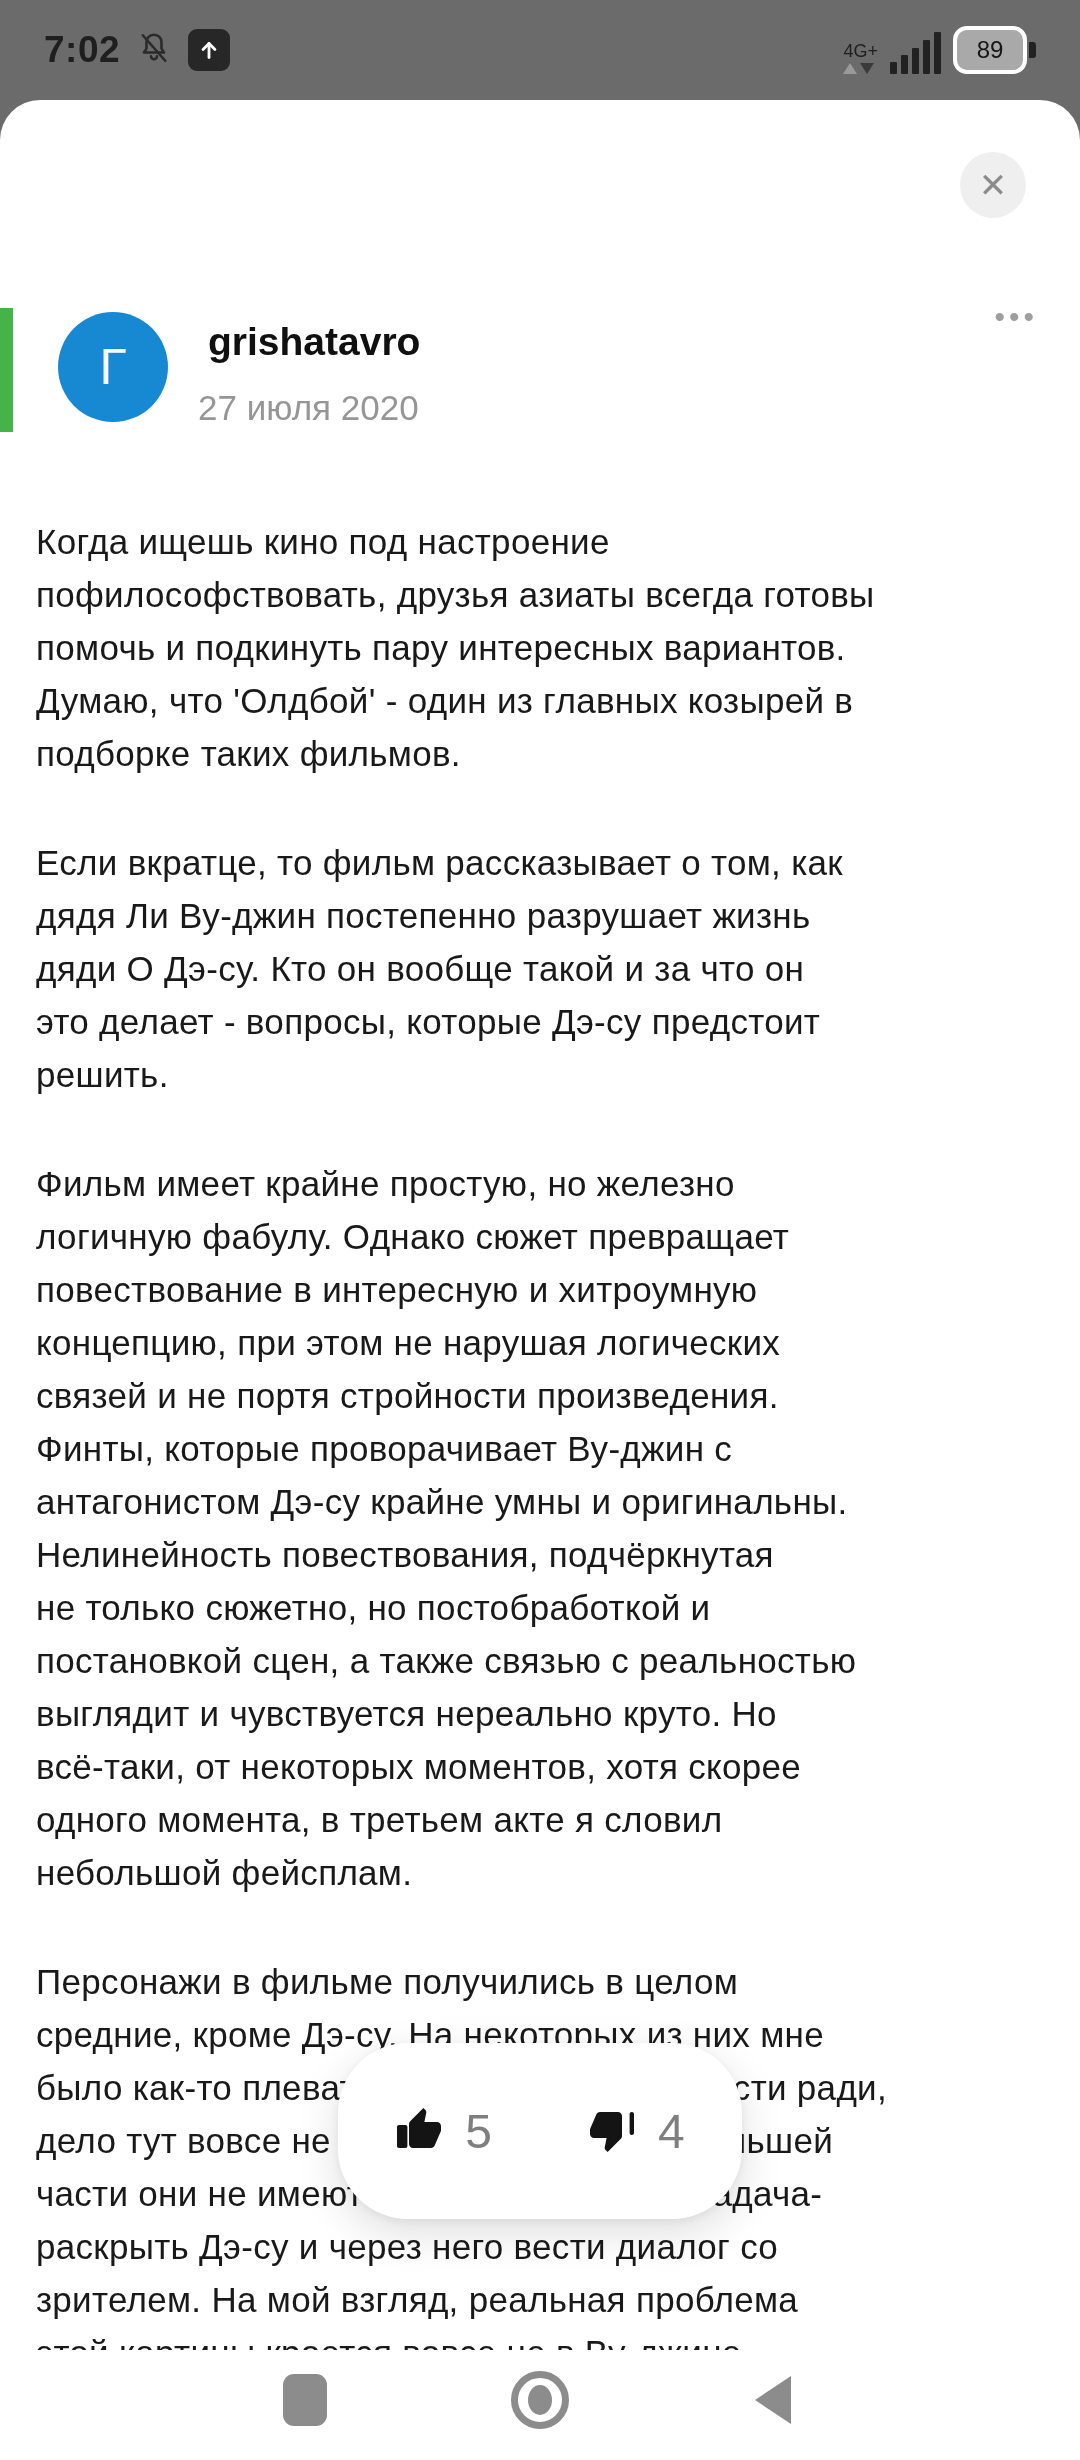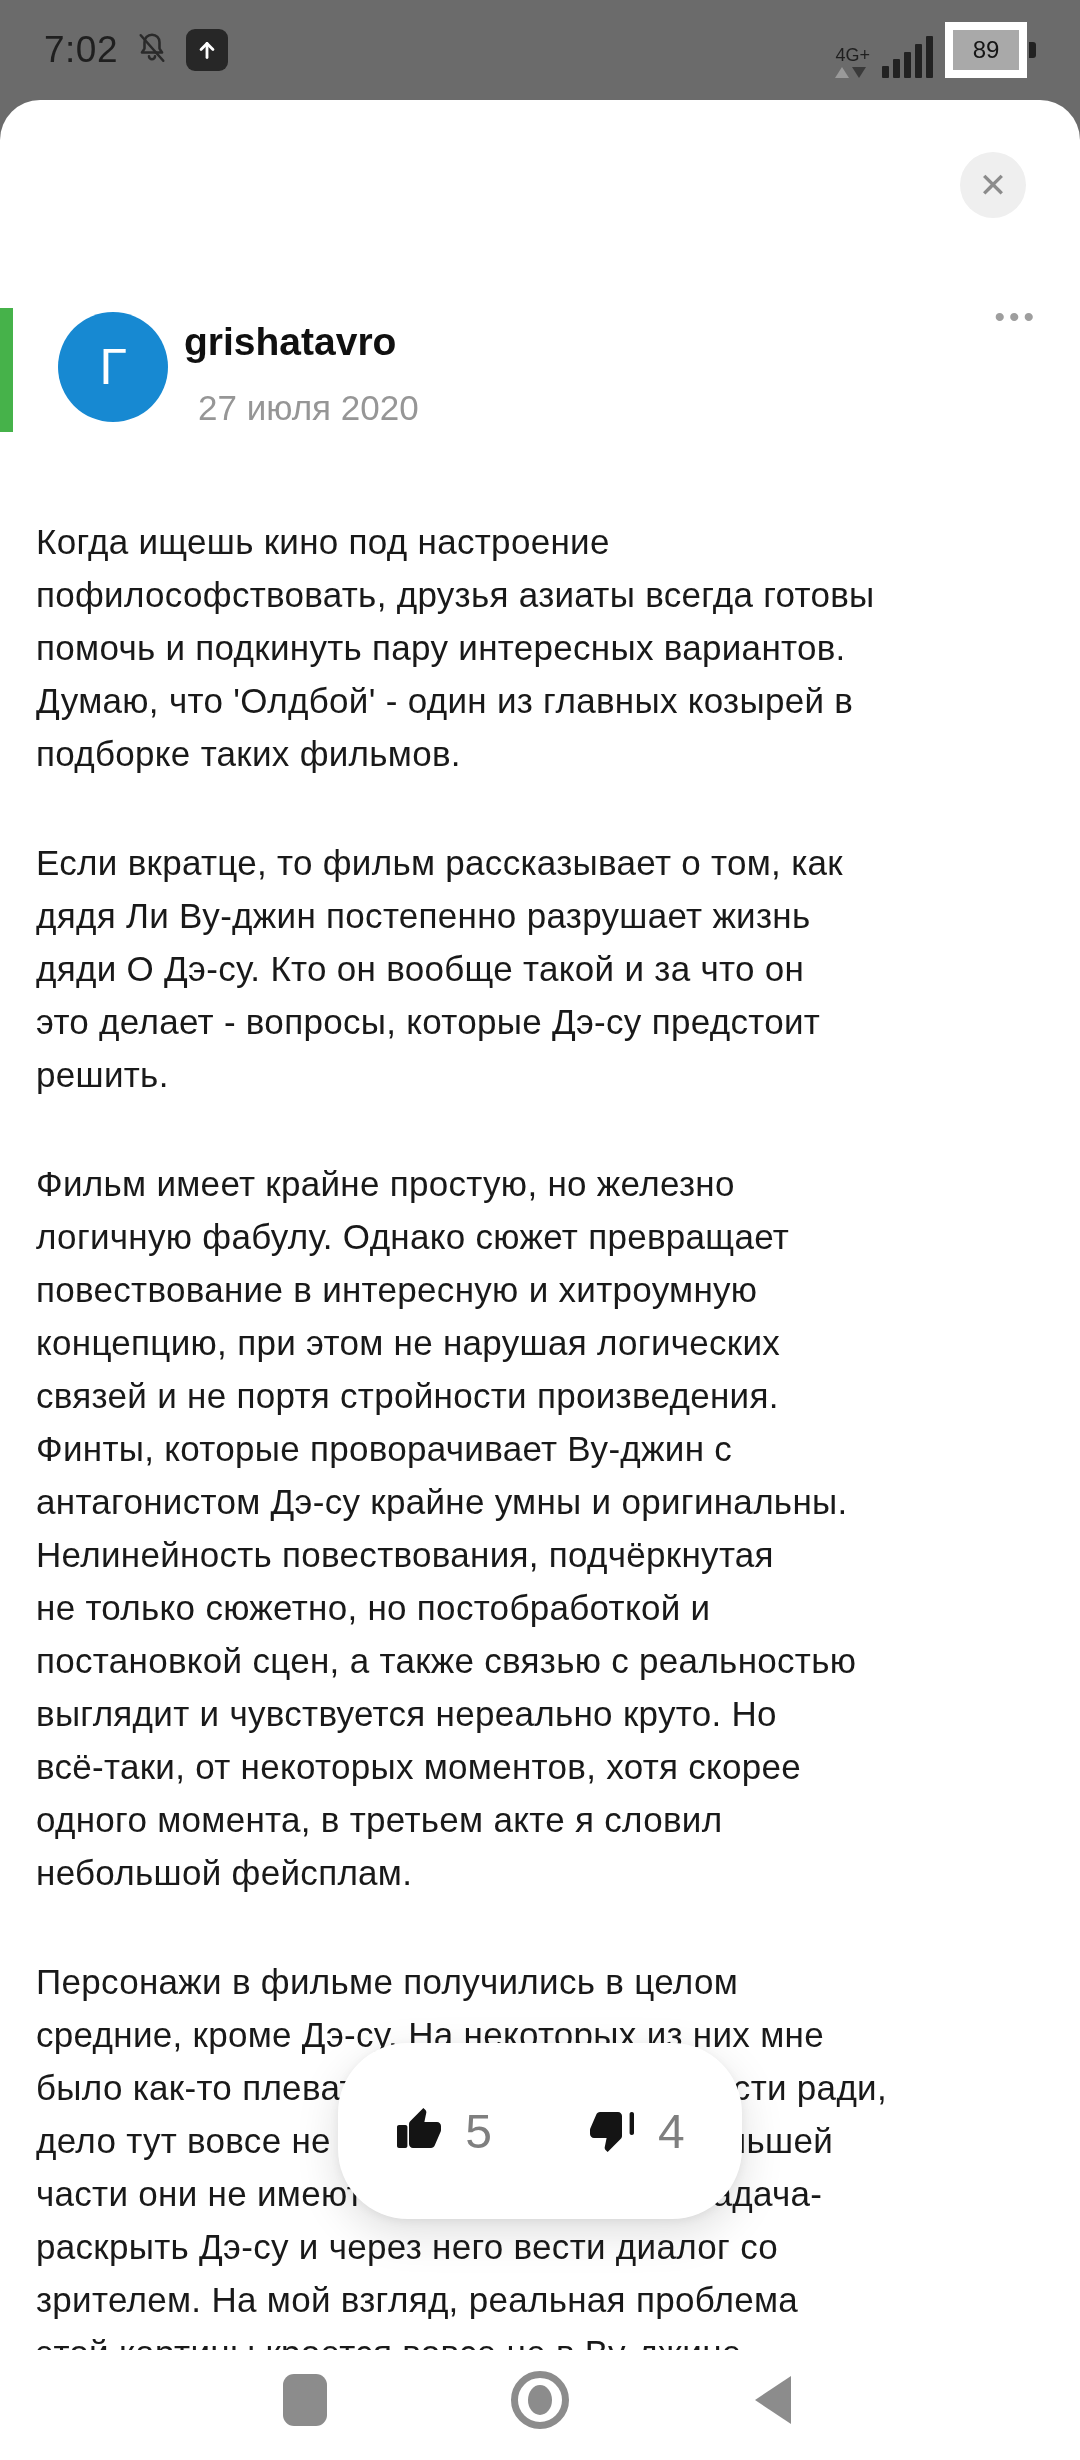--- a/index.html
+++ b/index.html
@@ -4,54 +4,54 @@
 <style>
   html,body{margin:0;padding:0;background:#6b6b6b;}
   #screen{position:relative;width:1080px;height:2460px;overflow:hidden;
     font-family:"Liberation Sans","DejaVu Sans",sans-serif;background:#6b6b6b;}
 
   
   .statusbar{position:absolute;top:0;left:0;width:1080px;height:100px;
     display:flex;align-items:center;justify-content:space-between;
     padding:0 44px;box-sizing:border-box;color:#1f1f1f;}
   .sb-left{display:flex;align-items:center;gap:16px;}
-  .sb-time{font-size:37px;font-weight:400;letter-spacing:.5px;}
+  .sb-time{font-size:37px;font-weight:700;letter-spacing:.5px;}
   .sb-upload{width:42px;height:42px;background:#272727;border-radius:9px;
     display:flex;align-items:center;justify-content:center;}
   .sb-right{display:flex;align-items:flex-end;gap:12px;}
   .net-col{display:flex;flex-direction:column;align-items:flex-start;line-height:1;}
   .net-label{font-size:18px;font-weight:500;}
   .net-arrows{display:flex;gap:3px;margin-top:3px;}
   .tri-up{width:0;height:0;border-left:7px solid transparent;border-right:7px solid transparent;
     border-bottom:11px solid #9a9a9a;}
   .tri-down{width:0;height:0;border-left:7px solid transparent;border-right:7px solid transparent;
     border-top:11px solid #3a3a3a;}
   .sig{display:flex;align-items:flex-end;gap:4px;height:48px;}
   .sig i{display:block;width:7px;background:#222;border-radius:1px;}
   .battery{position:relative;display:flex;align-items:center;}
-  .bat-body{width:66px;height:40px;border:8px solid #ffffff;border-radius:0;
+  .bat-body{width:66px;height:40px;border:4px solid #ffffff;border-radius:14px;
     background:#a9a9a9;display:flex;align-items:center;justify-content:center;}
   .bat-txt{font-size:24px;color:#161616;font-weight:500;}
   .bat-nub{width:7px;height:16px;background:#222;border-radius:0 3px 3px 0;margin-left:2px;}
 
   
   .sheet{position:absolute;top:100px;left:0;width:1080px;height:2360px;
     background:#ffffff;border-radius:40px 40px 0 0;}
   .modal-title{position:absolute;top:158px;left:0;width:1080px;text-align:center;
     font-size:42px;font-weight:700;color:#111;}
   .close-btn{position:absolute;top:152px;left:960px;width:66px;height:66px;border-radius:50%;
     background:#efefef;display:flex;align-items:center;justify-content:center;cursor:pointer;}
   .close-x{font-size:34px;color:#8b8b8b;line-height:1;}
 
   
   .sentiment-bar{position:absolute;left:0;top:308px;width:13px;height:124px;background:#46b24a;}
   .avatar{position:absolute;left:58px;top:312px;width:110px;height:110px;border-radius:50%;
     background:#1789d2;display:flex;align-items:center;justify-content:center;}
   .avatar-letter{color:#fff;font-size:50px;font-weight:300;}
-  .author{position:absolute;left:184px;top:320px;font-size:39px;font-weight:700;color:#101010;}
+  .author{position:absolute;left:208px;top:320px;font-size:39px;font-weight:700;color:#101010;}
   .review-date{position:absolute;left:198px;top:388px;font-size:35px;color:#969696;}
   .menu-dots{position:absolute;right:42px;top:300px;font-size:30px;color:#9e9e9e;
     letter-spacing:4px;cursor:pointer;}
 
   
   .article{position:absolute;left:36px;top:515px;width:1000px;height:1835px;overflow:hidden;}
   .article p{margin:0 0 56px 0;font-size:35px;line-height:53px;letter-spacing:.3px;
     color:#191919;white-space:pre-line;}
 
   

